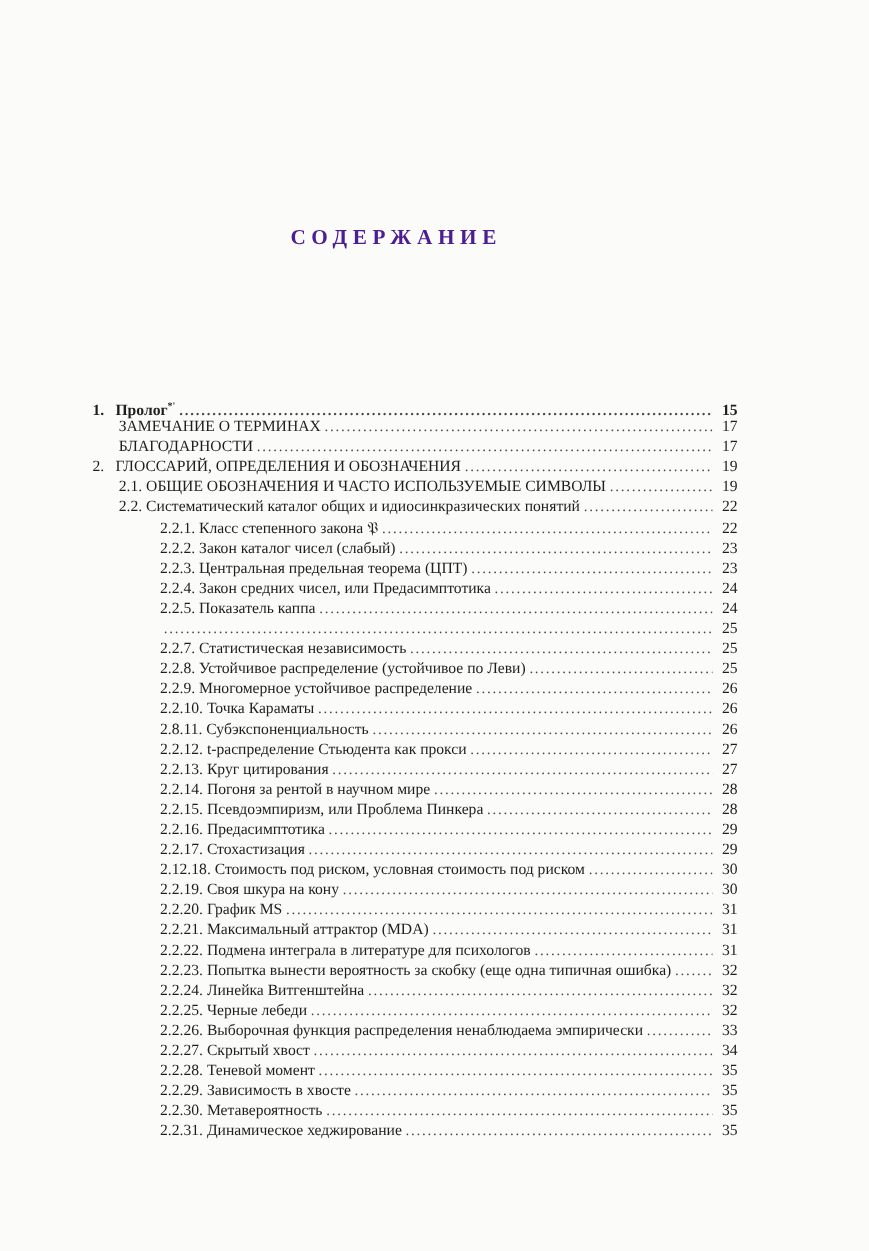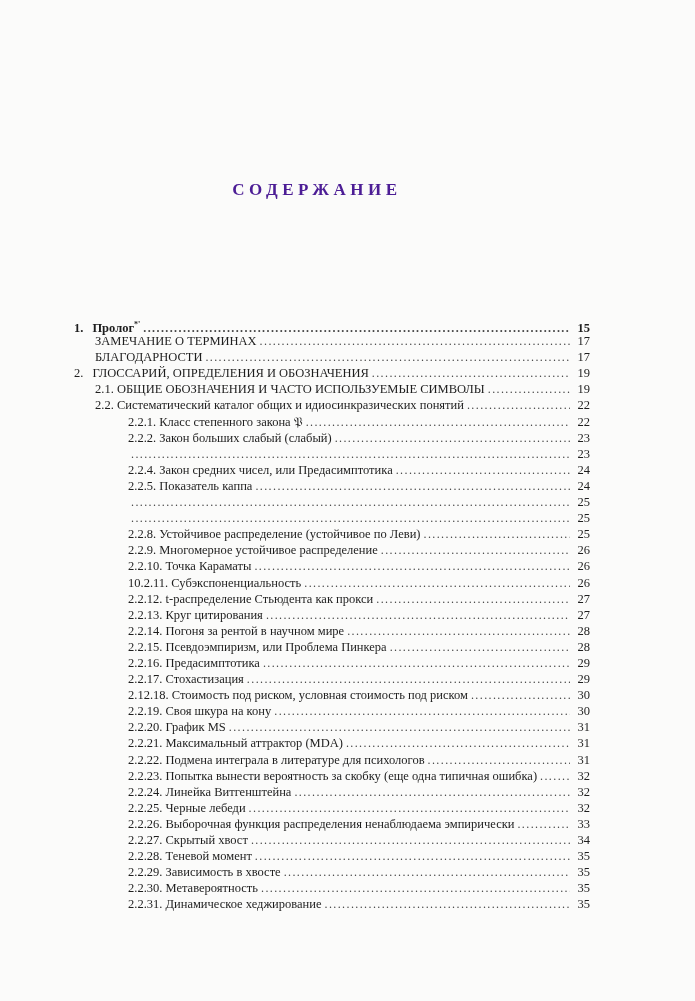--- a/index.html
+++ b/index.html
@@ -96,63 +96,65 @@
       <span class="txt">2.2. Систематический каталог общих и идиосинкразических понятий</span>
       <span class="leader"></span>
       <span class="pg">22</span>
     </div>
     <div class="row lvl2">
       <span class="txt">2.2.1. Класс степенного закона 𝔓</span>
       <span class="leader"></span>
       <span class="pg">22</span>
     </div>
     <div class="row lvl2">
-      <span class="txt">2.2.2. Закон больших слабый (слабый)</span>
+      <span class="txt">2.2.2. Закон каталог чисел (слабый)</span>
       <span class="leader"></span>
       <span class="pg">23</span>
     </div>
     <div class="row lvl2">
+      <span class="txt">2.2.3. Центральная предельная теорема (ЦПТ)</span>
       <span class="leader"></span>
       <span class="pg">23</span>
     </div>
     <div class="row lvl2">
       <span class="txt">2.2.4. Закон средних чисел, или Предасимптотика</span>
       <span class="leader"></span>
       <span class="pg">24</span>
     </div>
     <div class="row lvl2">
       <span class="txt">2.2.5. Показатель каппа</span>
       <span class="leader"></span>
       <span class="pg">24</span>
     </div>
     <div class="row lvl2">
       <span class="leader"></span>
       <span class="pg">25</span>
     </div>
     <div class="row lvl2">
+      <span class="txt">2.2.7. Статистическая независимость</span>
       <span class="leader"></span>
       <span class="pg">25</span>
     </div>
     <div class="row lvl2">
       <span class="txt">2.2.8. Устойчивое распределение (устойчивое по Леви)</span>
       <span class="leader"></span>
       <span class="pg">25</span>
     </div>
     <div class="row lvl2">
       <span class="txt">2.2.9. Многомерное устойчивое распределение</span>
       <span class="leader"></span>
       <span class="pg">26</span>
     </div>
     <div class="row lvl2">
       <span class="txt">2.2.10. Точка Караматы</span>
       <span class="leader"></span>
       <span class="pg">26</span>
     </div>
     <div class="row lvl2">
-      <span class="txt">10.2.11. Субэкспоненциальность</span>
+      <span class="txt">2.8.11. Субэкспоненциальность</span>
       <span class="leader"></span>
       <span class="pg">26</span>
     </div>
     <div class="row lvl2">
       <span class="txt">2.2.12. t-распределение Стьюдента как прокси</span>
       <span class="leader"></span>
       <span class="pg">27</span>
     </div>
     <div class="row lvl2">
       <span class="txt">2.2.13. Круг цитирования</span>

